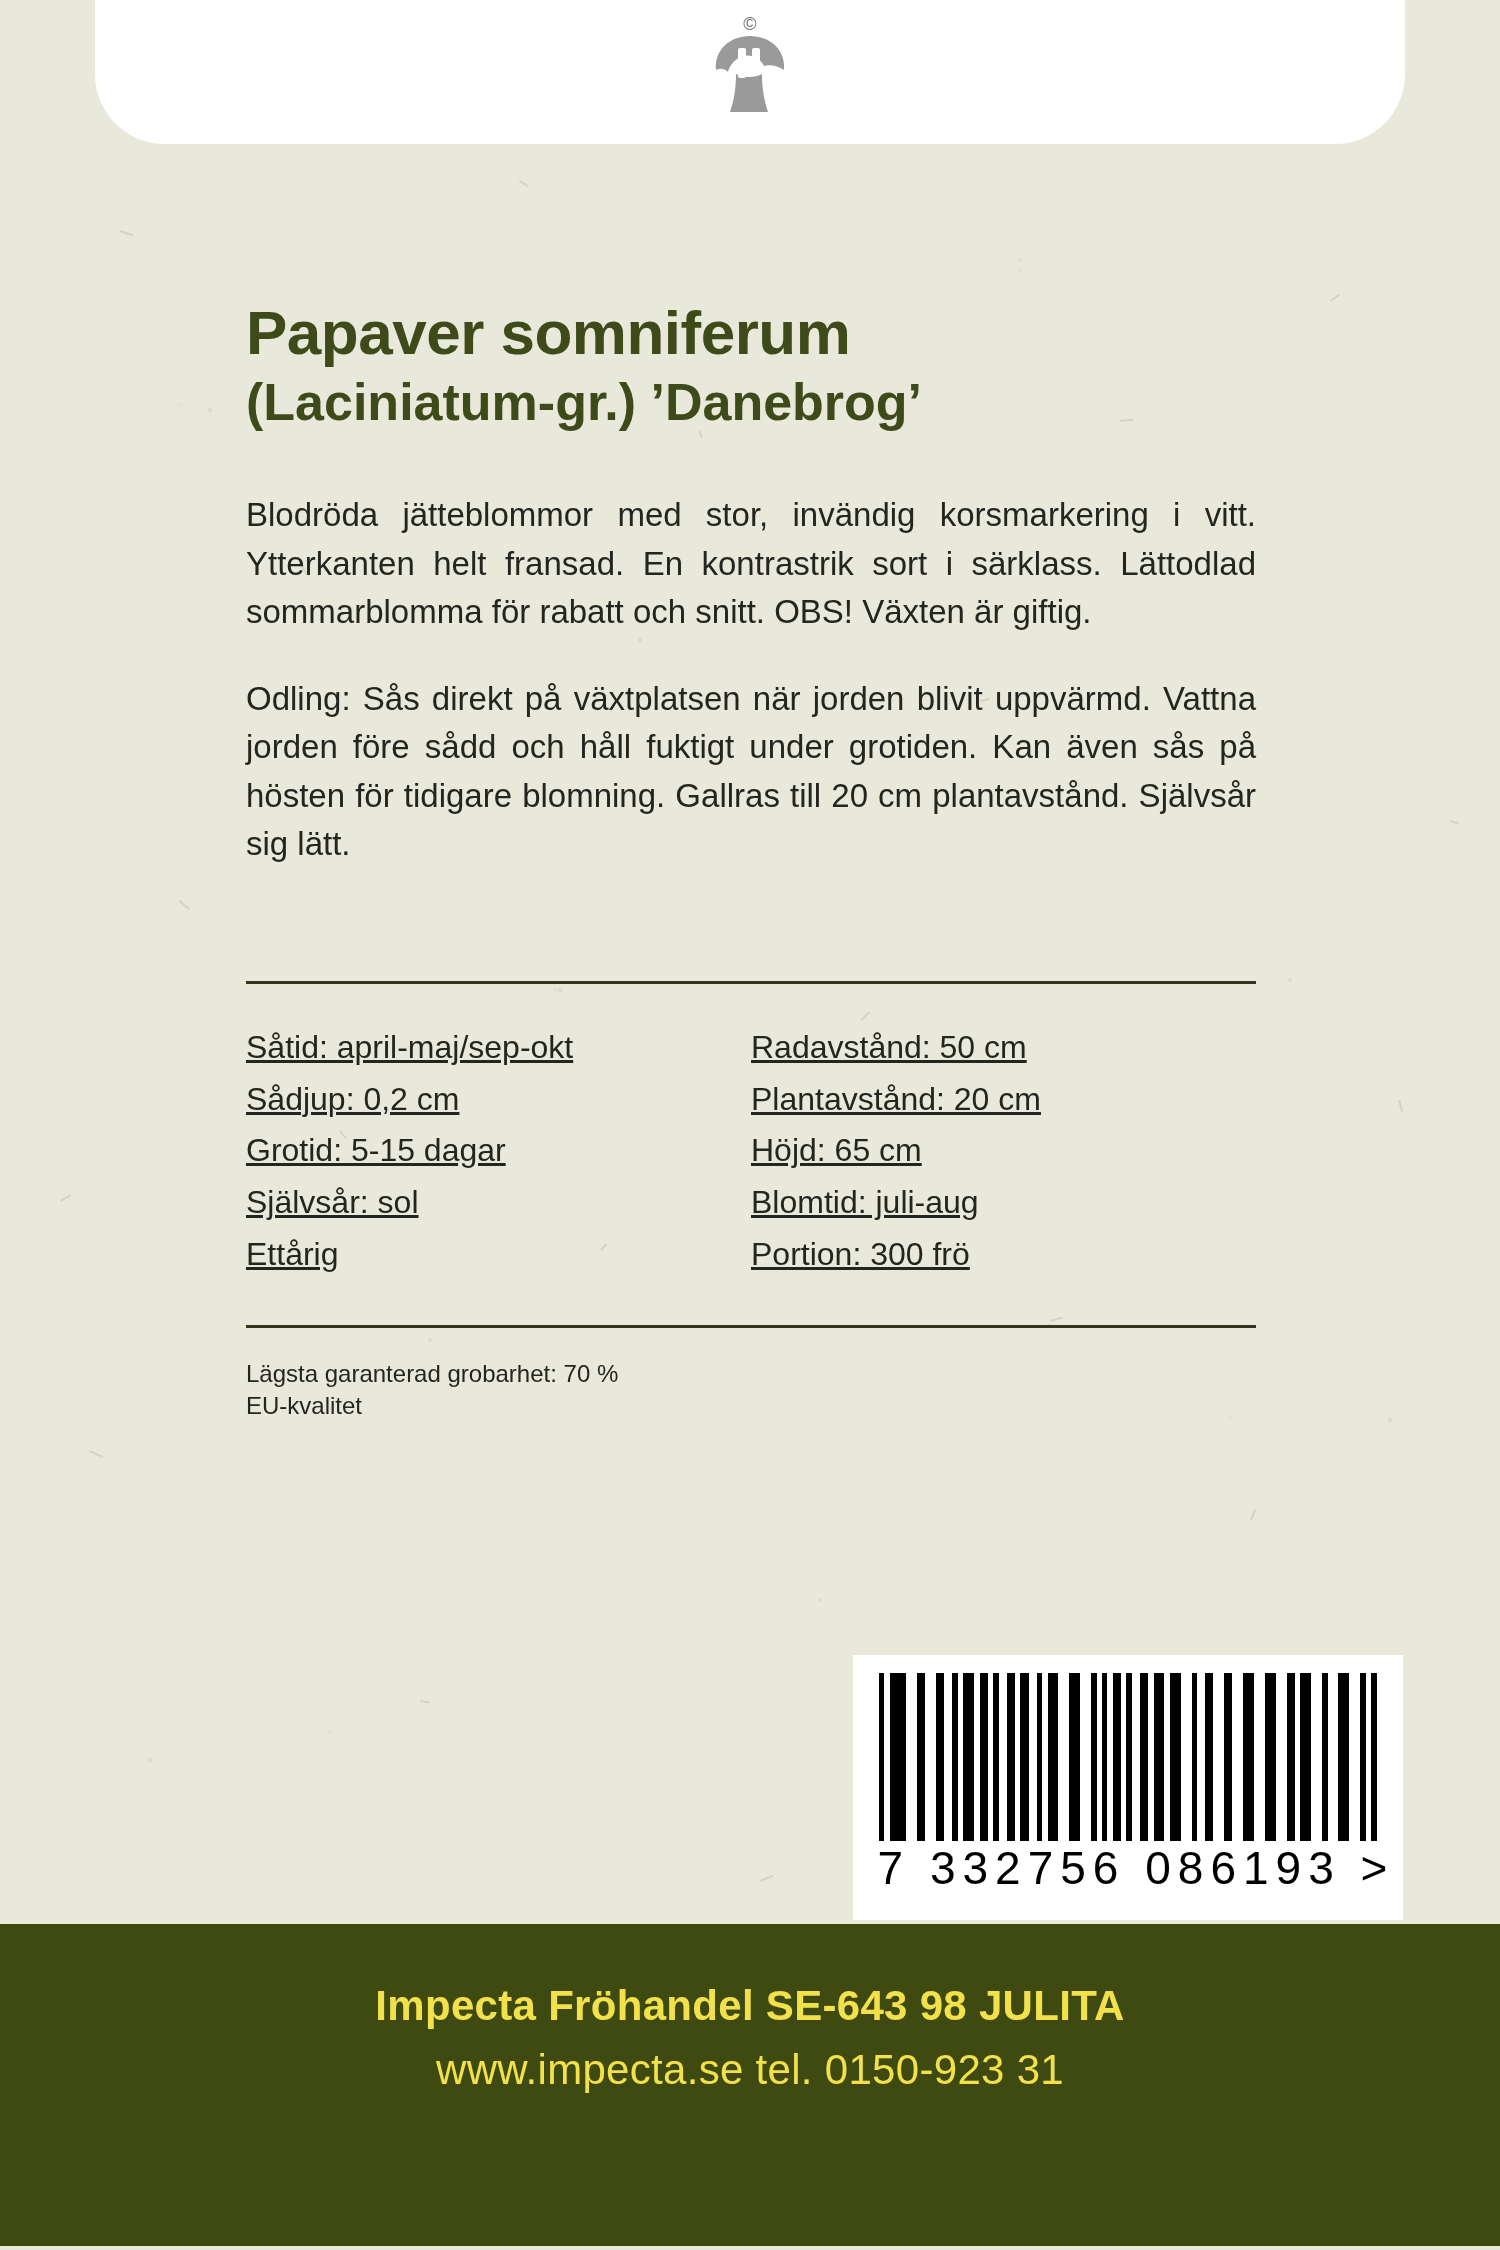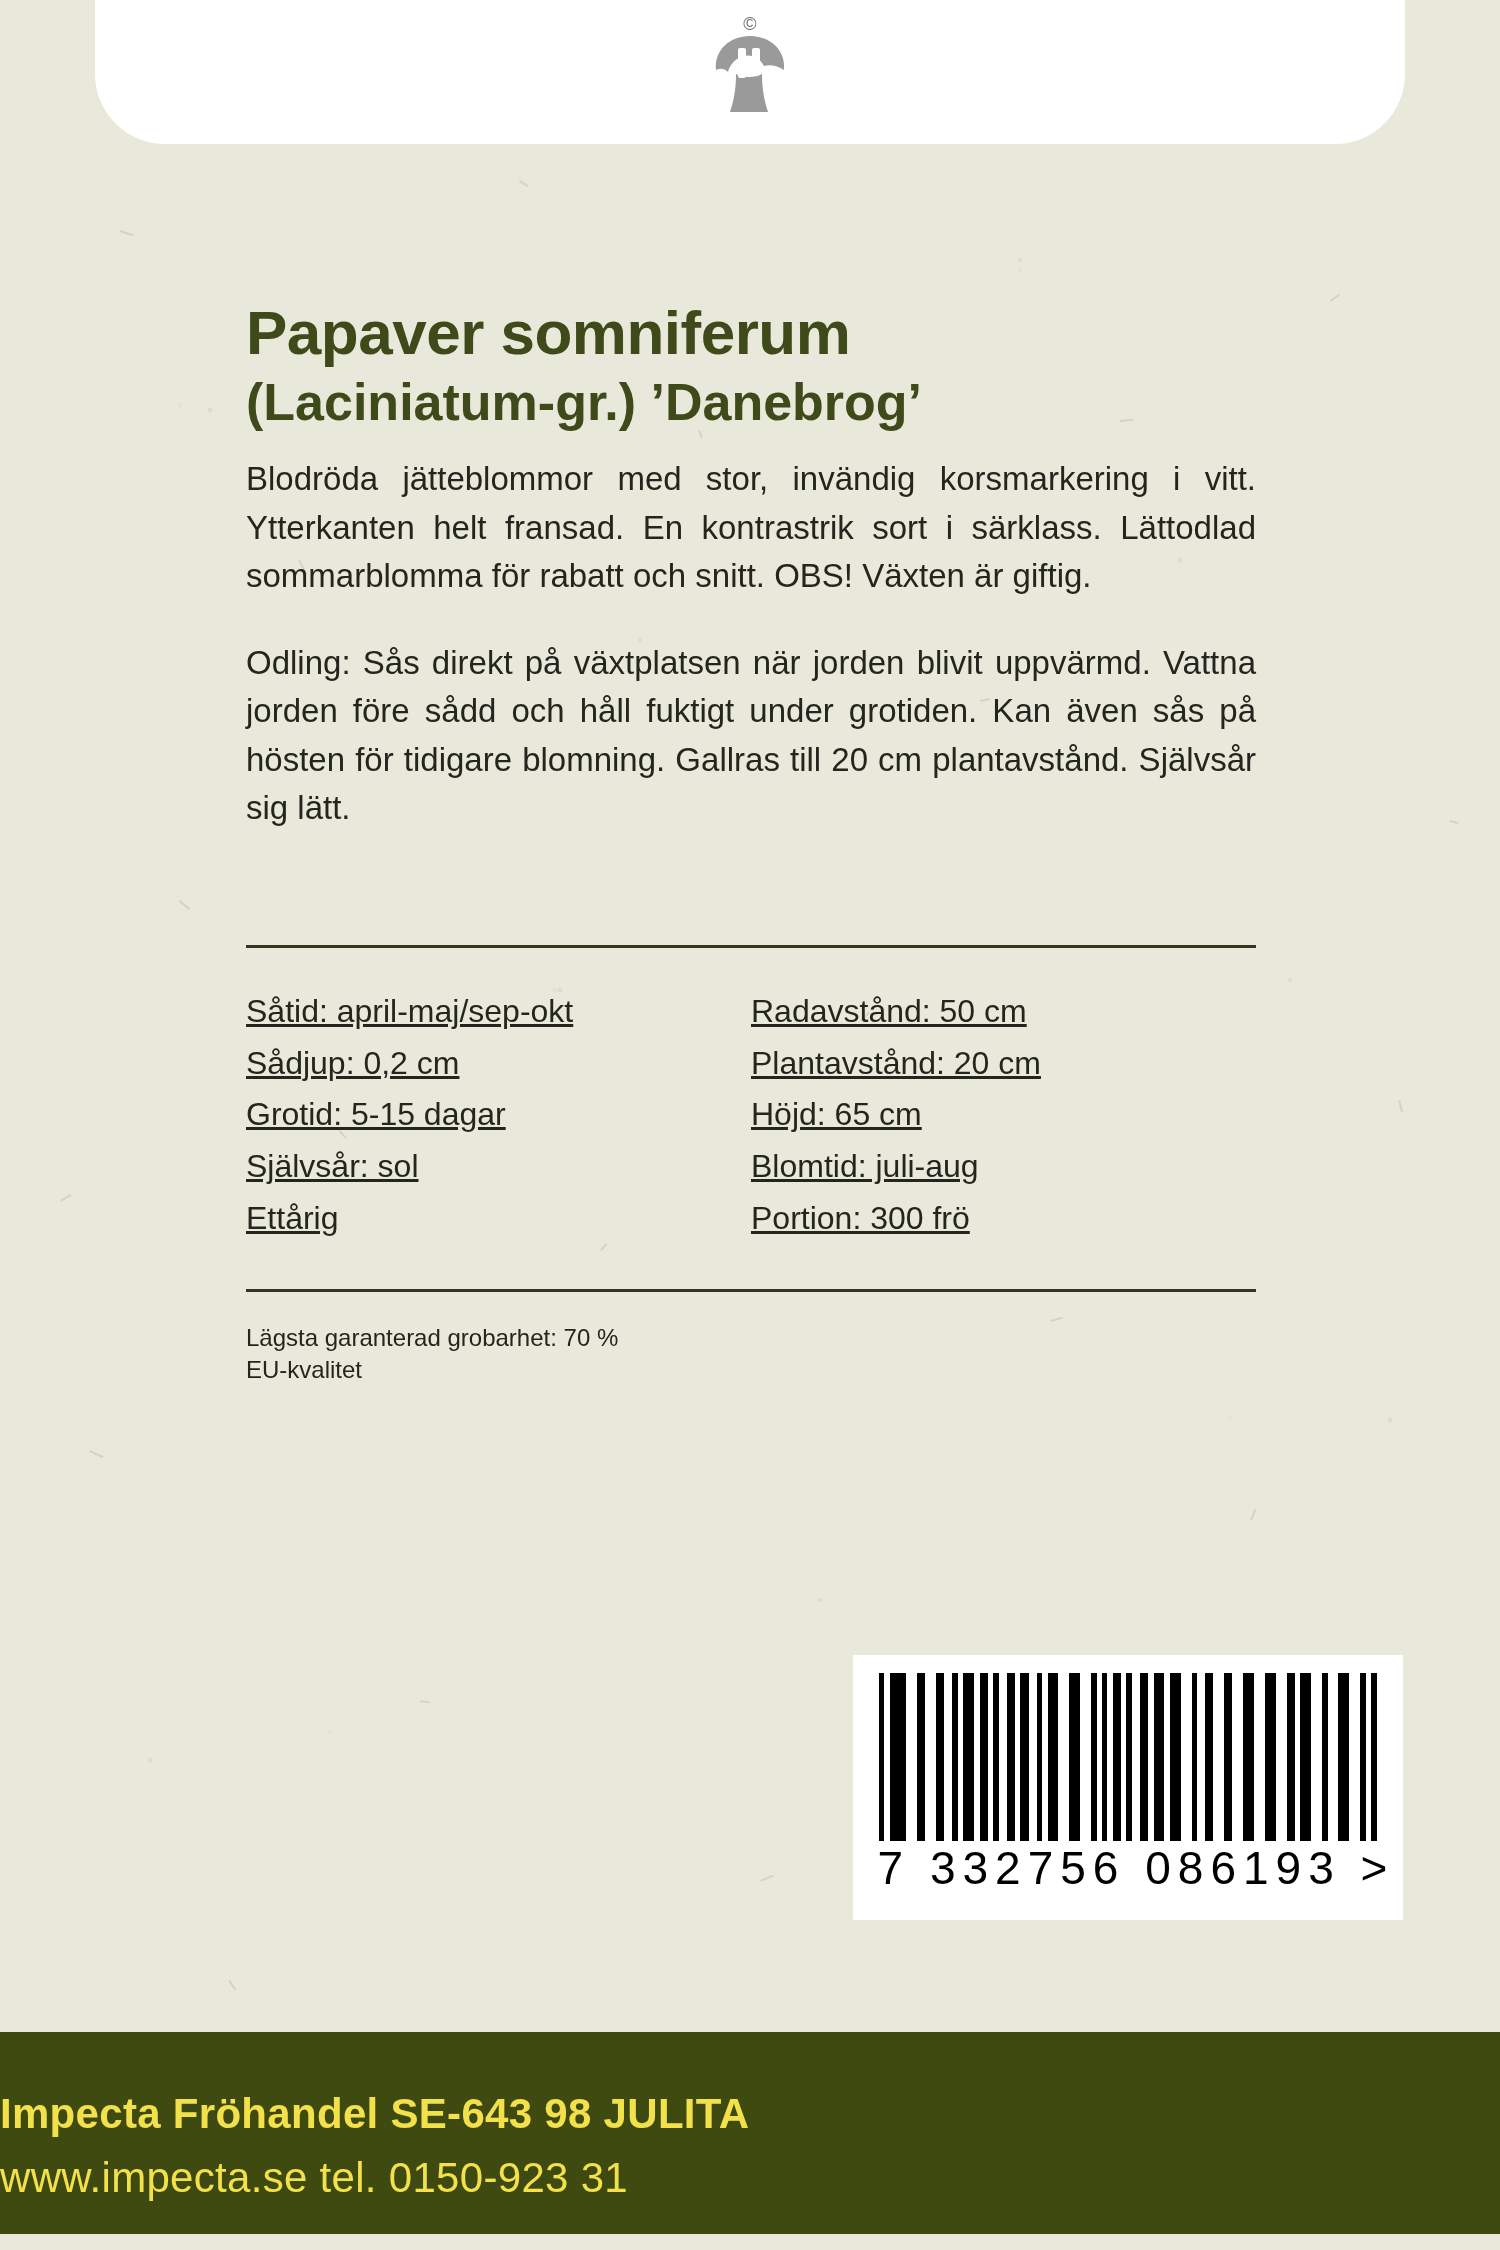--- a/index.html
+++ b/index.html
@@ -73,21 +73,21 @@
   }
   .subtitle {
     font-size: 52px;
     font-weight: bold;
     color: #3f4a1b;
     line-height: 1.12;
     margin: 6px 0 12px 0;
   }
 
   .body-text {
-    margin-top: 24px;
+    margin-top: 60px;
     font-size: 33px;
     line-height: 1.47;
     color: #25251f;
     text-align: justify;
   }
   .body-text p { margin: 0; }
   .body-text p + p { margin-top: 38px; }
   .body-text b { font-weight: normal; }
 
   .rule {
@@ -146,25 +146,26 @@
     text-align: center;
     font-family: "Liberation Sans", sans-serif;
     font-size: 46px;
     letter-spacing: 7px;
     color: #000;
   }
 
   .footer {
     position: absolute;
     left: 0;
-    bottom: 16px;
+    bottom: 4px;
     width: 1500px;
-    height: 202px;
+    height: 322px;
     background: #3f4a11;
     color: #f2e14a;
+    text-align: center;
   }
   .footer-line1 {
     margin-top: 58px;
     font-size: 42px;
     font-weight: bold;
     letter-spacing: 0.3px;
   }
   .footer-line2 {
     margin-top: 16px;
     font-size: 42px;

